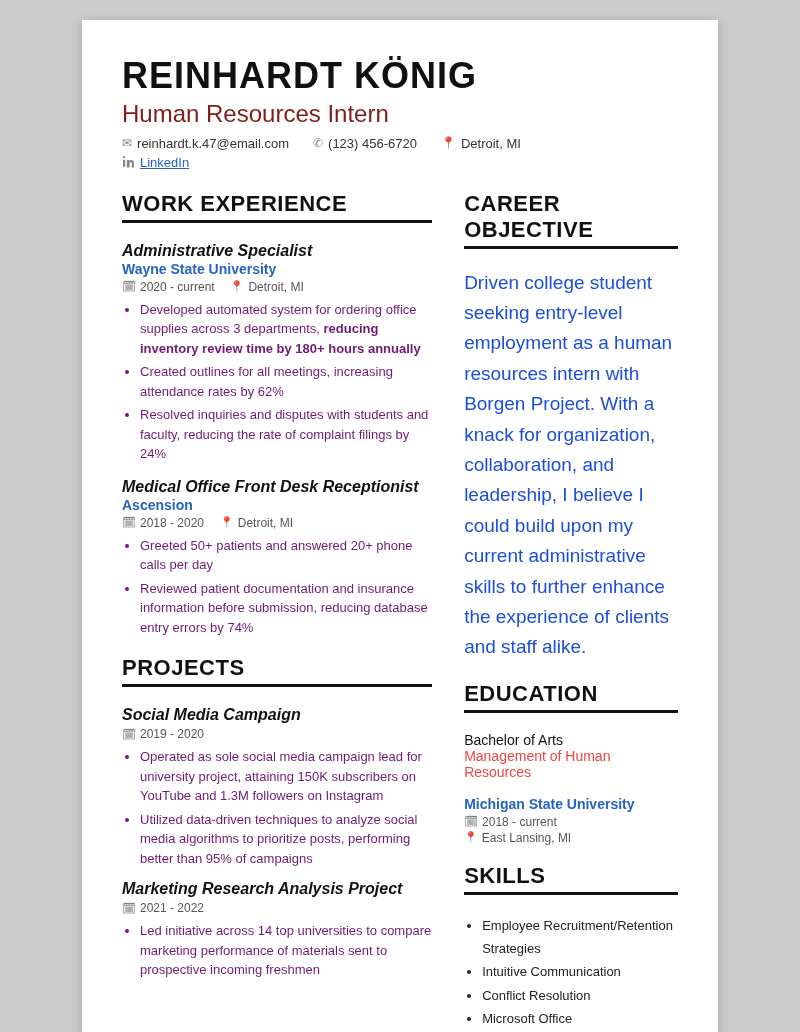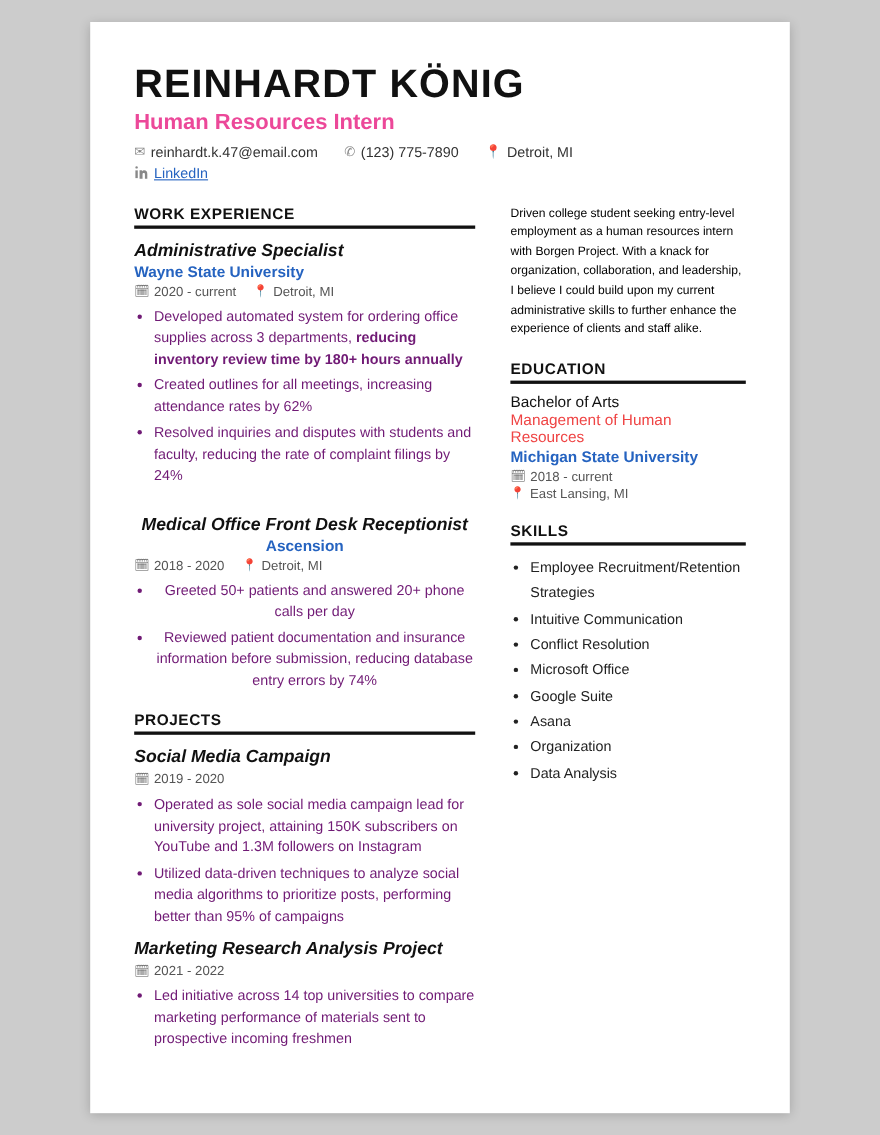--- a/index.html
+++ b/index.html
@@ -20,23 +20,23 @@
       box-shadow: 0 2px 10px rgba(0,0,0,0.2);
     }
     .header-name {
       font-size: 36px;
       font-weight: 900;
       letter-spacing: 1px;
       color: #111;
       line-height: 1.1;
     }
     .header-title {
-      font-size: 20px;
-      font-weight: 700;
-      color: #ec4899;
+      font-size: 24px;
+      font-weight: 400;
+      color: #7f1d1d;
       margin-top: 4px;
       margin-bottom: 8px;
     }
     .contact-row {
       display: flex;
       flex-wrap: wrap;
       gap: 4px 24px;
       font-size: 13px;
       color: #333;
       align-items: center;
@@ -61,27 +61,27 @@
     }
     .left-col {
       flex: 1.45;
       min-width: 0;
     }
     .right-col {
       flex: 1;
       min-width: 0;
     }
     .section-title {
-      font-size: 14px;
+      font-size: 22px;
       font-weight: 900;
       color: #111;
       text-transform: uppercase;
       border-bottom: 3px solid #111;
       padding-bottom: 3px;
-      margin-bottom: 8px;
+      margin-bottom: 19px;
       letter-spacing: 0.5px;
     }
     .job-title {
       font-size: 16px;
       font-weight: 600;
       color: #111;
       margin-top: 12px;
       font-style: italic;
     }
     .job-company {
@@ -110,38 +110,38 @@
       color: #701a75;
       line-height: 1.5;
     }
     .bullet-list li {
       margin-bottom: 4px;
     }
     .section {
       margin-bottom: 18px;
     }
     .career-obj-text {
-      font-size: 11px;
-      color: #000000;
+      font-size: 19px;
+      color: #1d4ed8;
       line-height: 1.6;
     }
     .edu-degree {
       font-size: 14px;
       color: #111;
       margin-top: 8px;
     }
     .edu-field {
       font-size: 14px;
       color: #ef4444;
     }
     .edu-school {
       font-size: 14px;
       font-weight: 700;
       color: #2563c0;
-      margin-top: 2px;
+      margin-top: 16px;
     }
     .edu-meta {
       font-size: 12px;
       color: #555;
       display: flex;
       flex-direction: column;
       gap: 2px;
       margin-top: 3px;
     }
     .edu-meta-item {
@@ -164,21 +164,21 @@
   <div>
     <div class="header-name">REINHARDT KÖNIG</div>
     <div class="header-title">Human Resources Intern</div>
     <div class="contact-row">
       <div class="contact-item">
         <span class="icon">✉</span>
         <span>reinhardt.k.47@email.com</span>
       </div>
       <div class="contact-item">
         <span class="icon">✆</span>
-        <span>(123) 775-7890</span>
+        <span>(123) 456-6720</span>
       </div>
       <div class="contact-item">
         <span class="icon">📍</span>
         <span>Detroit, MI</span>
       </div>
     </div>
     <div class="contact-row" style="margin-top:4px;text-align:center;">
       <div class="contact-item">
         <span class="icon">
           <svg width="13" height="13" viewBox="0 0 24 24" fill="#888">
@@ -212,21 +212,21 @@
               <span>Detroit, MI</span>
             </div>
           </div>
           <ul class="bullet-list">
             <li>Developed automated system for ordering office supplies across 3 departments, <strong>reducing inventory review time by 180+ hours annually</strong></li>
             <li>Created outlines for all meetings, increasing attendance rates by 62%</li>
             <li>Resolved inquiries and disputes with students and faculty, reducing the rate of complaint filings by 24%</li>
           </ul>
         </div>
 
-        <div style="margin-top:27px;text-align:center;">
+        <div style="margin-top:14px;">
           <div class="job-title">Medical Office Front Desk Receptionist</div>
           <div class="job-company">Ascension</div>
           <div class="job-meta">
             <div class="job-meta-item">
               <span style="font-size:11px;">🗓</span>
               <span>2018 - 2020</span>
             </div>
             <div class="job-meta-item">
               <span style="font-size:11px;">📍</span>
               <span>Detroit, MI</span>
@@ -268,20 +268,21 @@
             <li>Led initiative across 14 top universities to compare marketing performance of materials sent to prospective incoming freshmen</li>
           </ul>
         </div>
       </div>
 
     </div>
 
     <div class="right-col">
 
       <div class="section">
+        <div class="section-title">CAREER OBJECTIVE</div>
         <div class="career-obj-text">Driven college student seeking entry-level employment as a human resources intern with Borgen Project. With a knack for organization, collaboration, and leadership, I believe I could build upon my current administrative skills to further enhance the experience of clients and staff alike.</div>
       </div>
 
       <div class="section">
         <div class="section-title">EDUCATION</div>
         <div class="edu-degree">Bachelor of Arts</div>
         <div class="edu-field">Management of Human Resources</div>
         <div class="edu-school">Michigan State University</div>
         <div class="edu-meta">
           <div class="edu-meta-item">

